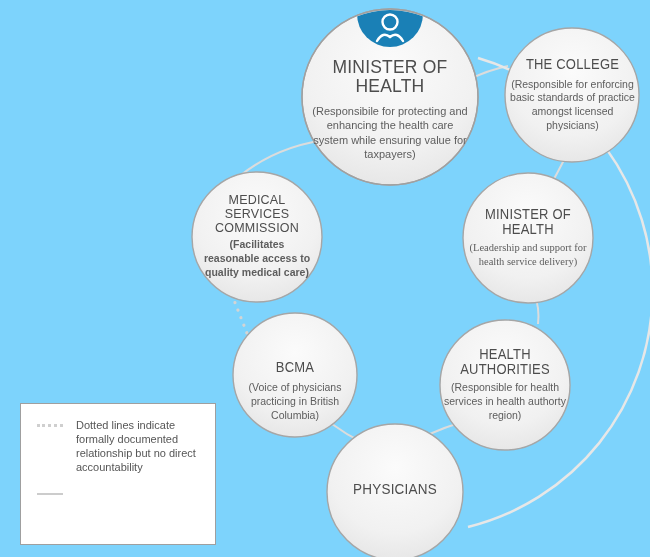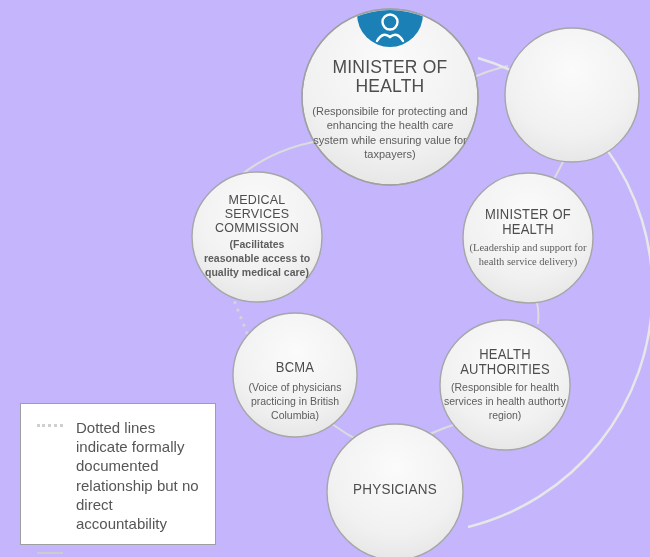--- a/index.html
+++ b/index.html
@@ -1,17 +1,17 @@
 <!DOCTYPE html>
 <html><head>
 <meta charset="utf-8">
 <style>
   html,body{margin:0;padding:0;background:#ffffff;}
   .canvas{
-    position:relative;width:650px;height:557px;overflow:hidden;background:#c4b5fd;
+    position:relative;width:650px;height:557px;overflow:hidden;background:#7dd3fc;
     font-family:"Liberation Sans","DejaVu Sans",sans-serif;
   }
   .layer{position:absolute;left:0;top:0;}
   .node{
     position:absolute;display:flex;flex-direction:column;align-items:center;
     justify-content:center;text-align:center;box-sizing:border-box;pointer-events:none;
   }
   .node .title{
     color:#4d4d4d;font-weight:400;letter-spacing:.2px;line-height:1.05;
     transform:scaleY(1.08);
@@ -42,21 +42,21 @@
 
   .legend{
     position:absolute;left:20px;top:403px;width:196px;height:142px;
     border:1px solid #9f9f9f;background:#ffffff;box-sizing:border-box;
     padding:14px 10px 10px 16px;display:flex;flex-direction:column;gap:13px;
   }
   .legend-row{display:flex;align-items:flex-start;gap:13px;}
   .sample{width:26px;flex:0 0 26px;margin-top:6px;}
   .sample-dotted{border-top:3px dotted #cfcfcf;}
   .sample-solid{border-top:2px solid #cccccc;}
-  .legend-text{font-size:15px;line-height:1.28;color:#565656;width:132px;}
+  .legend-text{font-size:11px;line-height:1.28;color:#565656;width:132px;}
 </style>
 </head>
 <body>
 
 <div class="canvas">
 
   <svg class="layer" width="650" height="557" viewBox="0 0 650 557">
     <defs>
       <radialGradient id="circleFill" cx="50%" cy="32%" r="78%">
         <stop offset="0%" stop-color="#fbfbfb"></stop>
@@ -98,20 +98,24 @@
       </g>
     </g>
     <circle cx="390" cy="97" r="88" fill="none" stroke="#a0a0a0" stroke-width="1.4"></circle>
   </svg>
 
   <div class="node" id="n-mohtop">
     <div class="title">MINISTER OF HEALTH</div>
     <div class="subtitle">(Responsibile for protecting and enhancing the health care system while ensuring value for taxpayers)</div>
   </div>
 
+  <div class="node" id="n-college">
+    <div class="title">THE COLLEGE</div>
+    <div class="subtitle">(Responsible for enforcing basic standards of practice amongst licensed physicians)</div>
+  </div>
 
   <div class="node" id="n-mohright">
     <div class="title">MINISTER OF HEALTH</div>
     <div class="subtitle">(Leadership and support for health service delivery)</div>
   </div>
 
   <div class="node" id="n-ha">
     <div class="title">HEALTH AUTHORITIES</div>
     <div class="subtitle">(Responsible for health services in health authorty region)</div>
   </div>

